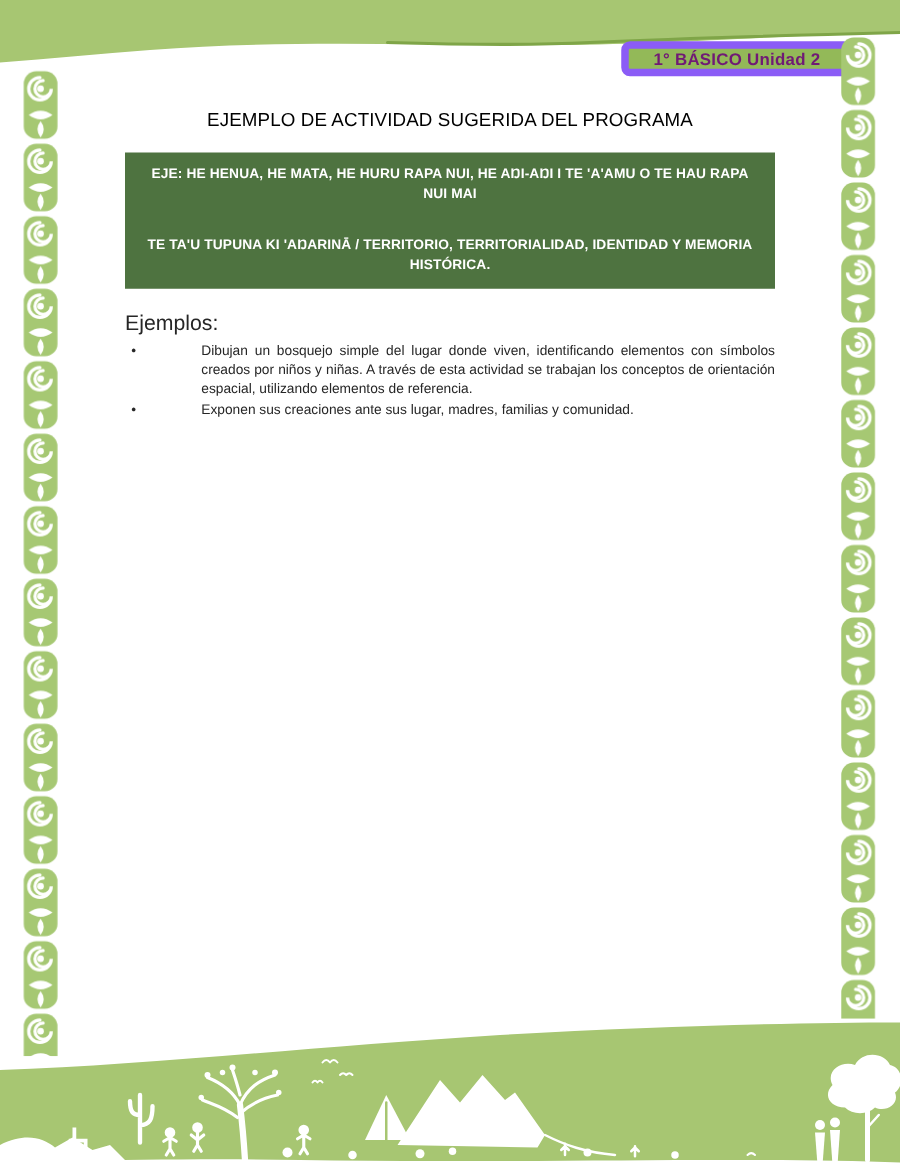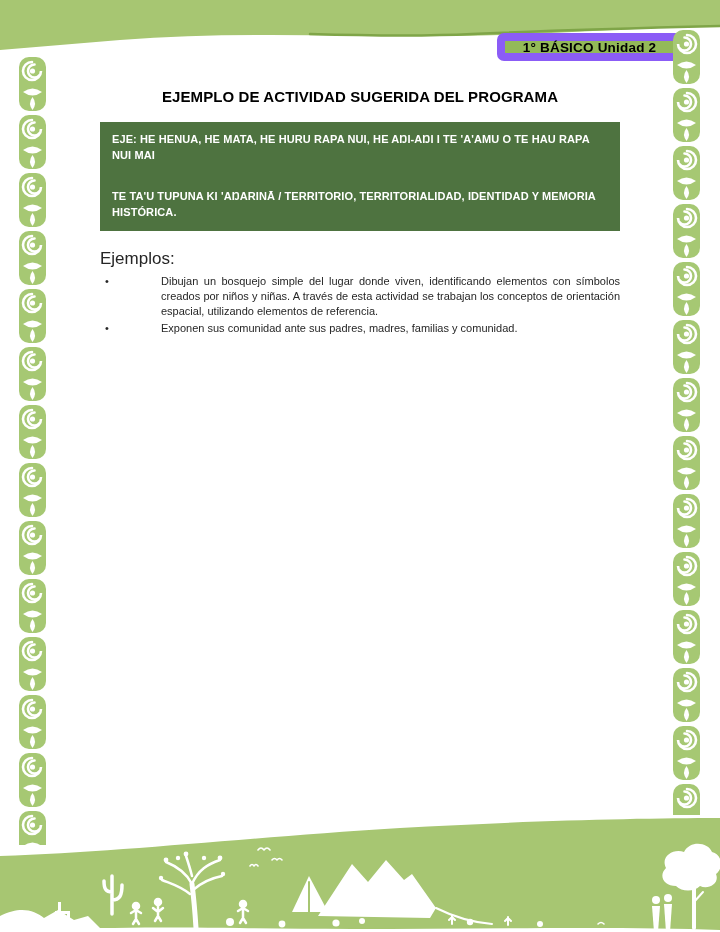--- a/index.html
+++ b/index.html
@@ -20,45 +20,46 @@
   .s-white{stroke:#ffffff;fill:none;stroke-linecap:round;stroke-linejoin:round;}
   .s-band{stroke:var(--band);fill:none;stroke-linecap:round;}
   .s-edge{stroke:var(--edge);fill:none;stroke-linecap:round;}
 
   
   .header-band{position:absolute;top:0;left:0;width:720px;height:70px;display:block;}
 
   .unit-badge{
     position:absolute;top:33px;left:497px;width:185px;height:28px;
     background:var(--badge);
-    border:8px solid #8b5cf6;
+    border:6px solid #8b5cf6;
     border-radius:7px;
     display:flex;align-items:center;justify-content:center;
-    color:#000000;font-weight:bold;font-size:13.5px;
+    color:#701a75;font-weight:bold;font-size:13.5px;
     box-sizing:border-box;
     letter-spacing:.2px;
   }
 
   
   .border-left{position:absolute;top:55px;left:18px;width:29px;height:790px;display:block;}
   .border-right{position:absolute;top:28px;left:672px;width:29px;height:787px;display:block;}
 
   
   .content{position:absolute;left:100px;top:88px;width:520px;}
   .page-title{
     margin:0 0 0 0;
-    font-size:15px;font-weight:bold;color:#000;
+    font-size:15px;font-weight:normal;color:#000;
     text-align:center;letter-spacing:.1px;
   }
   .eje-box{
     margin-top:17px;
     background:var(--darkbox);
     color:#ffffff;
     padding:10px 12px;
     box-sizing:border-box;
+    text-align:center;
   }
   .eje-box p{
     margin:0;
     font-size:11px;font-weight:bold;line-height:1.45;
     letter-spacing:.1px;
   }
   .eje-box p + p{margin-top:25px;}
 
   .activity{
     margin:25px 0 0 0;
@@ -145,21 +146,21 @@
 
     <p class="examples-heading">Ejemplos:</p>
 
     <ul class="examples">
       <li>
         <span class="bullet">•</span>
         <div class="li-text">Dibujan un bosquejo simple del lugar donde viven, identificando elementos con símbolos creados por niños y niñas. A través de esta actividad se trabajan los conceptos de orientación espacial, utilizando elementos de referencia.</div>
       </li>
       <li>
         <span class="bullet">•</span>
-        <div class="li-text">Exponen sus comunidad ante sus padres, madres, familias y comunidad.</div>
+        <div class="li-text">Exponen sus creaciones ante sus lugar, madres, familias y comunidad.</div>
       </li>
     </ul>
 
   </div>
 
   <svg class="footer-landscape" viewBox="0 0 720 120" aria-hidden="true">
     <path class="f-band" d="M0,44 C120,40 240,26 400,16 C520,9 640,6 720,6 L720,120 L0,120 Z"></path>
 
     <path class="f-white" d="M0,120 L0,104 C20,94 34,98 44,106 L58,98 L74,108 L88,104 L104,120 Z"></path>
 

